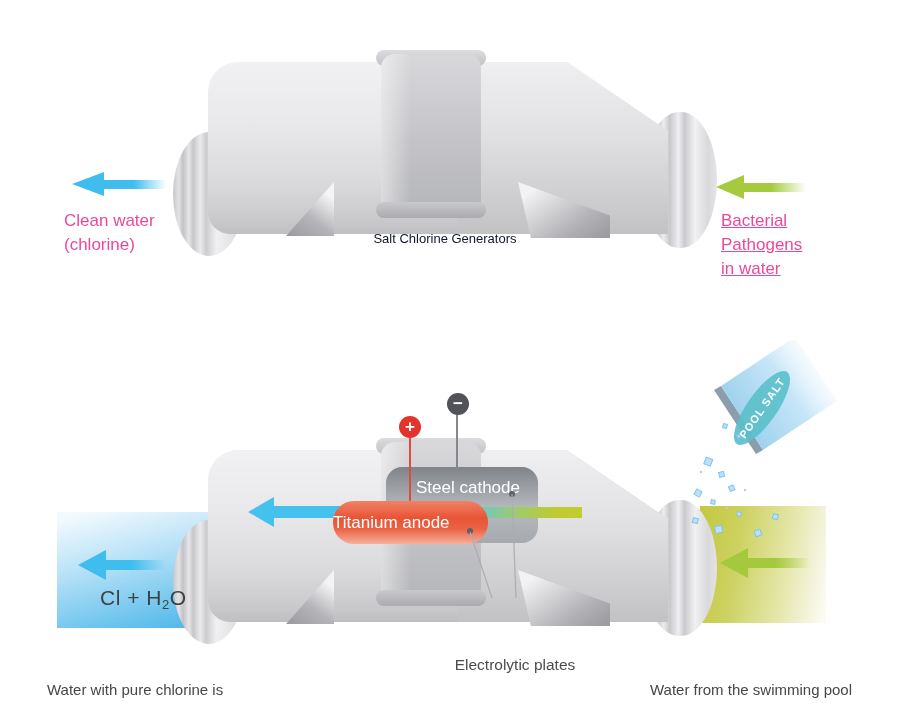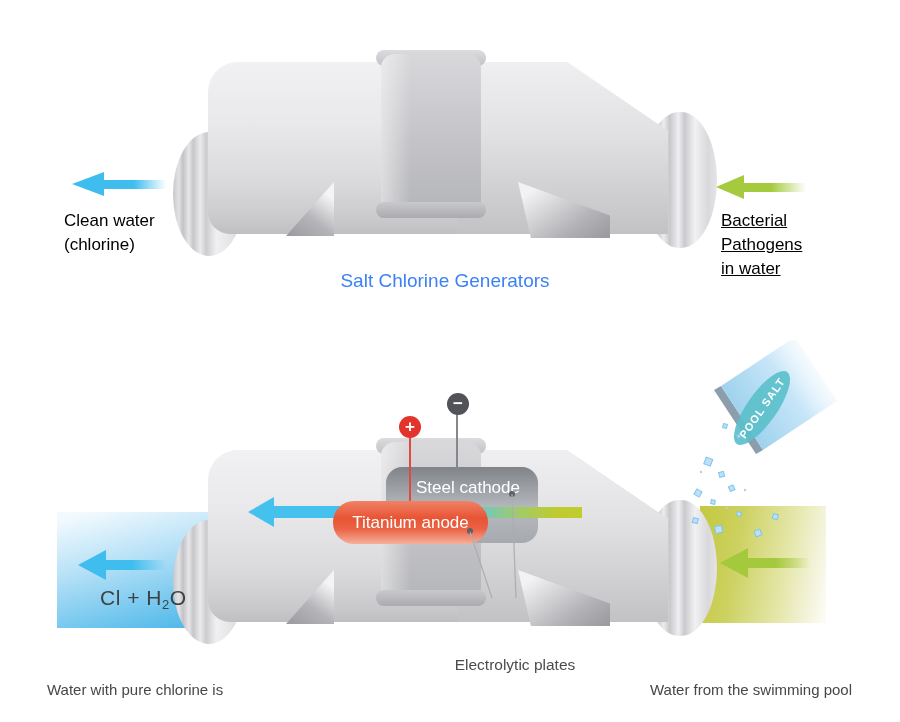--- a/index.html
+++ b/index.html
@@ -31,22 +31,22 @@
   .collar-rim-top{position:absolute;left:258px;top:-2px;width:110px;height:16px;border-radius:8px;
     background:linear-gradient(180deg,#dcdcdf,#c3c3c7);}
   .collar-rim-bottom{position:absolute;left:258px;top:150px;width:110px;height:16px;border-radius:8px;
     background:linear-gradient(180deg,#c9c9cd,#ababaf);}
 
   
   .arrow-head{width:0;height:0;border-top:12px solid transparent;border-bottom:12px solid transparent;}
   .arrow-head.big{border-top-width:15px;border-bottom-width:15px;}
 
   
-  .label{font-size:17px;line-height:24px;color:#000000;}
-  .caption{font-size:19px;color:#3b82f6;text-align:center;margin-top:39px;}
+  .label{font-size:17px;line-height:24px;color:#ec4899;}
+  .caption{font-size:13px;color:#0f172a;text-align:center;}
   .note{font-size:15px;line-height:21px;color:#464749;white-space:pre;}
   .formula{font-size:21px;color:#3F4145;letter-spacing:.5px;}
   .formula .sub{font-size:13px;vertical-align:-4px;}
   .plate-label{position:absolute;color:#ffffff;font-size:17px;text-align:center;}
 
   
   .water{position:absolute;z-index:0;}
   .electrode{position:absolute;width:22px;height:22px;border-radius:50%;color:#fff;
     font-size:17px;font-weight:bold;text-align:center;line-height:21px;z-index:8;}
   .stem{position:absolute;z-index:5;}
@@ -111,21 +111,21 @@
   </div>
 
   <div class="abs" style="left:348px;top:507px;width:234px;height:11px;z-index:4;
        background:linear-gradient(90deg,#50C3E9 0%,#5AC6E9 50%,#9fca6e 72%,#BDCB33 88%,#C2CD2B 100%);"></div>
 
   <div class="abs arrow-head big" style="left:248px;top:497px;border-right:26px solid #45C1EE;z-index:5;"></div>
   <div class="abs" style="left:272px;top:506px;width:80px;height:12px;background:#45C1EE;z-index:5;"></div>
 
   <div class="abs" style="left:333px;top:501px;width:155px;height:43px;border-radius:21px;z-index:6;
        background:linear-gradient(180deg,#EF8266 0%,#E85434 40%,#EA6344 65%,#F6AF9C 100%);
-       text-align:center;line-height:43px;color:#fff;font-size:17px;">
+       text-align:left;line-height:43px;color:#fff;font-size:17px;">
     <span>Titanium anode</span>
   </div>
 
   <div class="stem" style="left:409px;top:437px;width:2px;height:66px;background:#DC4A41;"></div>
   <div class="stem" style="left:456px;top:414px;width:2px;height:54px;background:#85878b;"></div>
   <div class="electrode" style="left:399px;top:416px;background:#E2342B;">+</div>
   <div class="electrode" style="left:447px;top:393px;background:#515359;">−</div>
 
   <div class="dot" style="left:467px;top:528px;"></div>
   <div class="dot" style="left:509px;top:491px;"></div>

